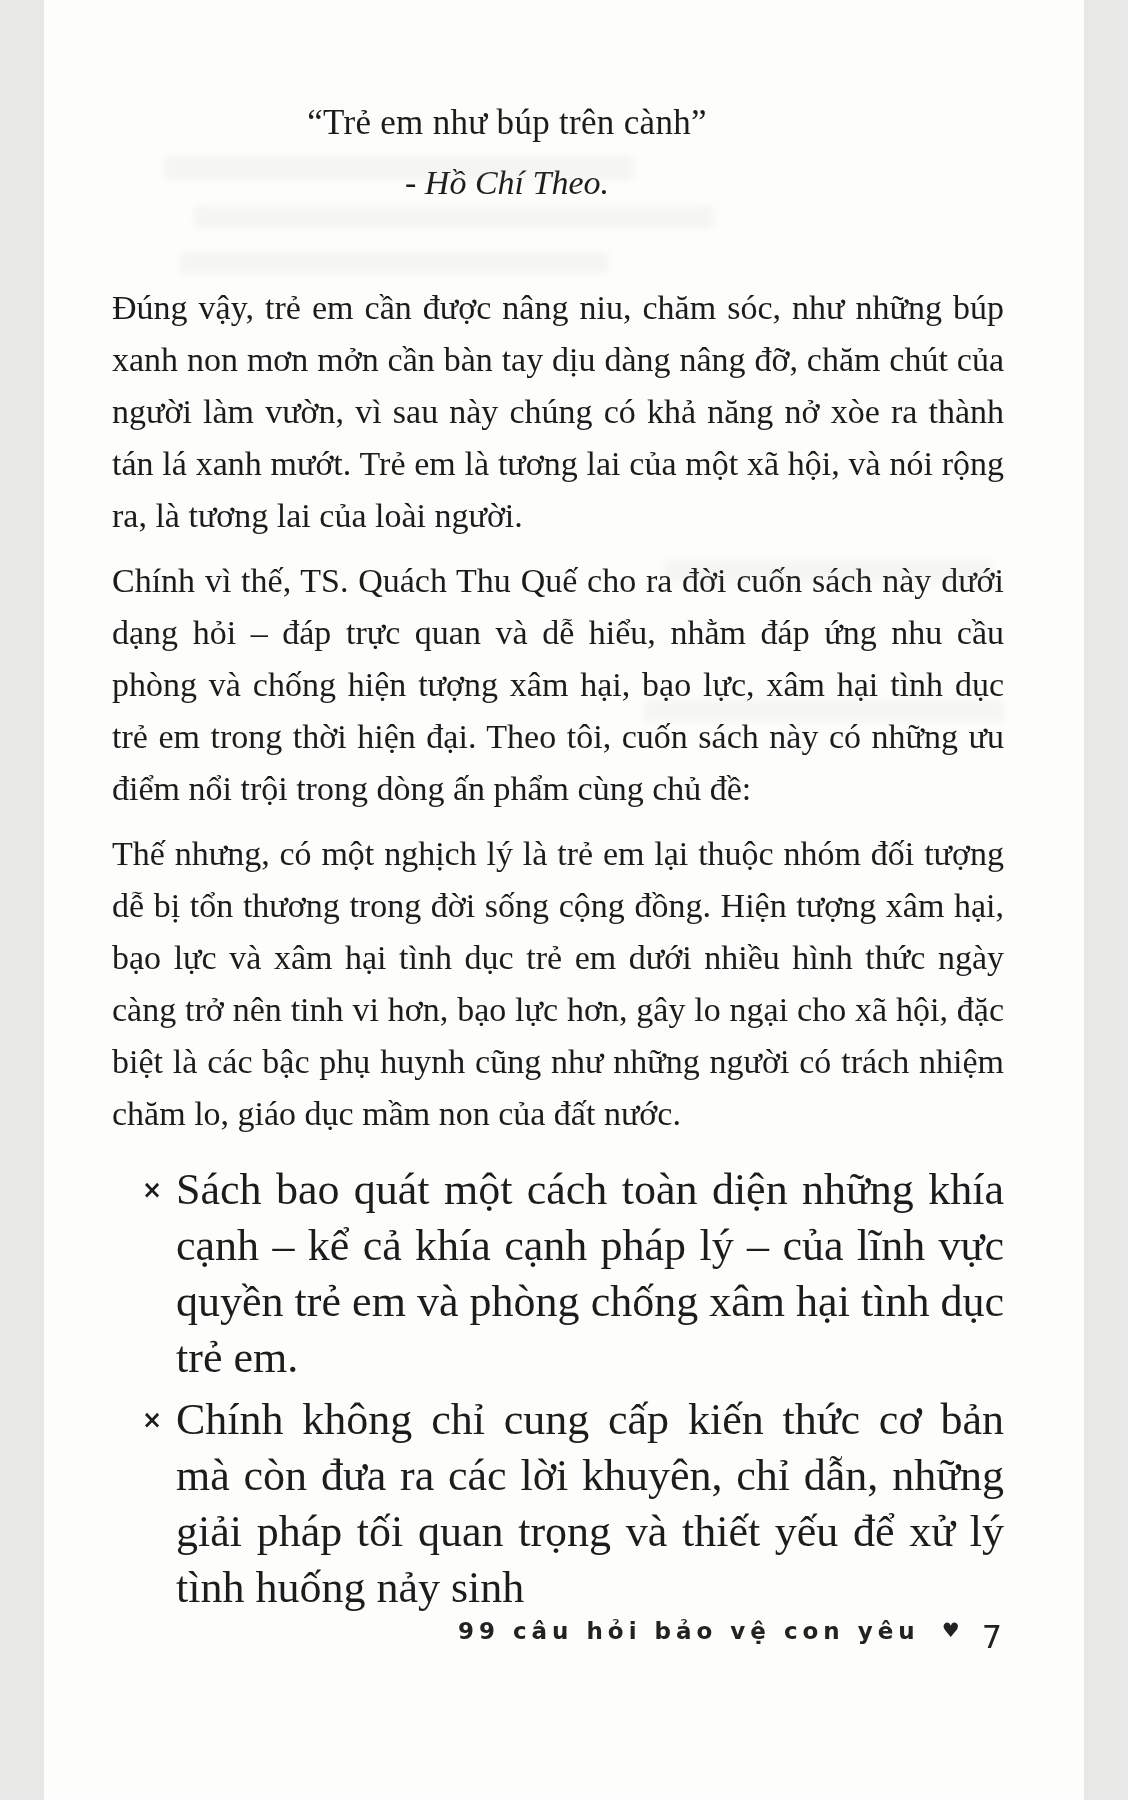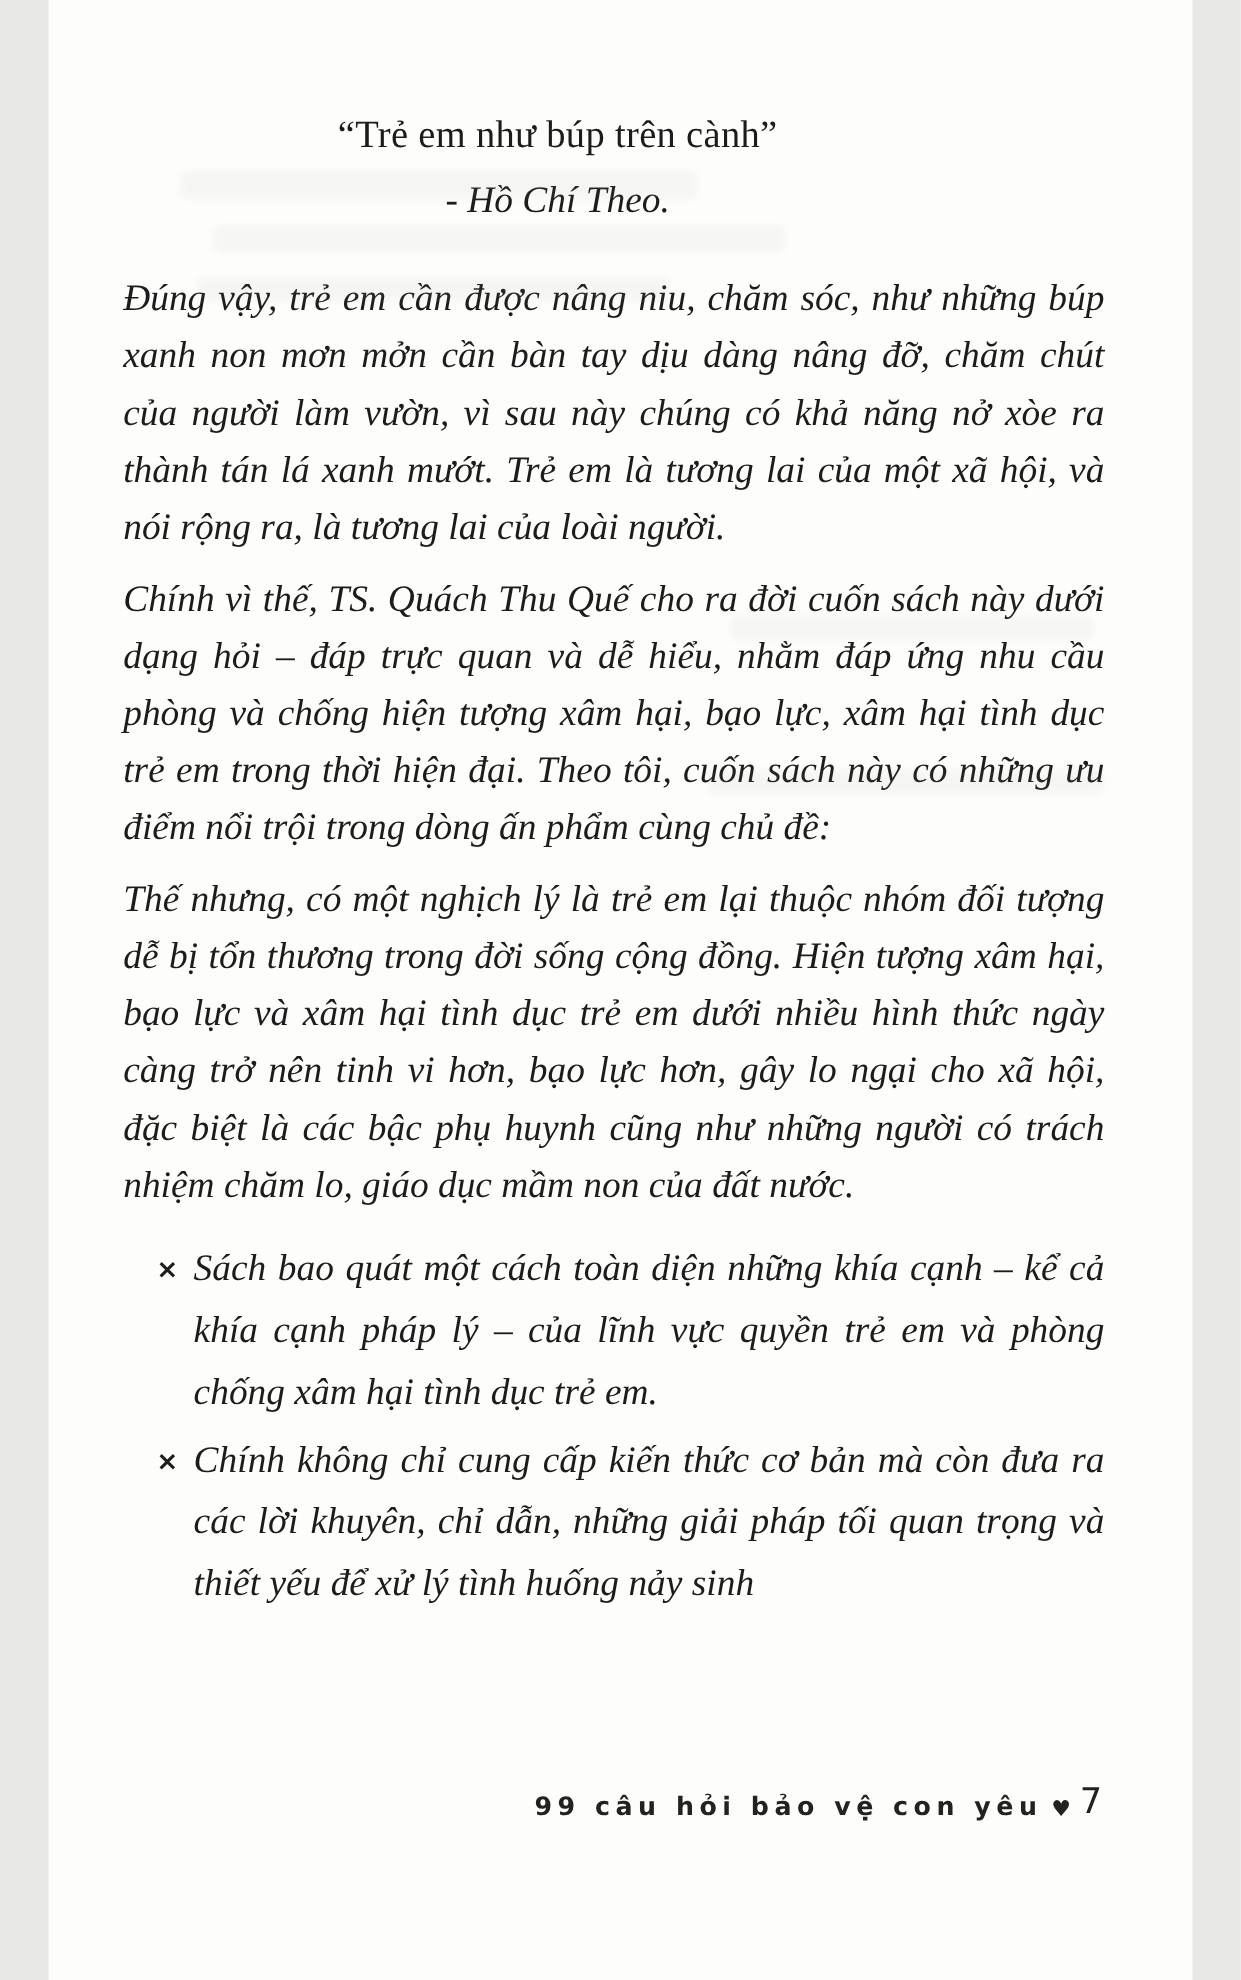--- a/index.html
+++ b/index.html
@@ -42,25 +42,24 @@
     font-size:35px;
     line-height:1.3;
     letter-spacing:.3px;
   }
   .quote-attr{
     font-style:italic;
     font-size:34px;
     margin-top:18px;
   }
   .body-text{
-    margin-top:44px;
+    margin-top:80px;
     font-size:34px;
     line-height:52px;
     text-align:justify;
-    font-style:italic;
   }
   .para{
     margin:0 0 13px 0;
   }
   .bullet-list{
     margin-top:22px;
   }
   .bullet-item{
     display:flex;
     align-items:flex-start;
@@ -69,31 +68,31 @@
   .bullet-marker{
     flex:0 0 34px;
     margin-left:30px;
     font-family:"DejaVu Sans",sans-serif;
     font-weight:bold;
     font-size:24px;
     line-height:56px;
   }
   .bullet-text{
     flex:1;
-    font-size:34px;
+    font-size:44px;
     line-height:56px;
     text-align:justify;
   }
   .footer{
     position:absolute;
     top:1618px;
     right:82px;
     display:flex;
-    align-items:flex-end;
-    gap:8px;
+    align-items:flex-start;
+    gap:22px;
   }
   .footer-title{
     font-family:"DejaVu Sans",sans-serif;
     font-weight:bold;
     font-size:23px;
     letter-spacing:5px;
     color:#222;
   }
   .footer-heart{
     font-family:"DejaVu Sans",sans-serif;

